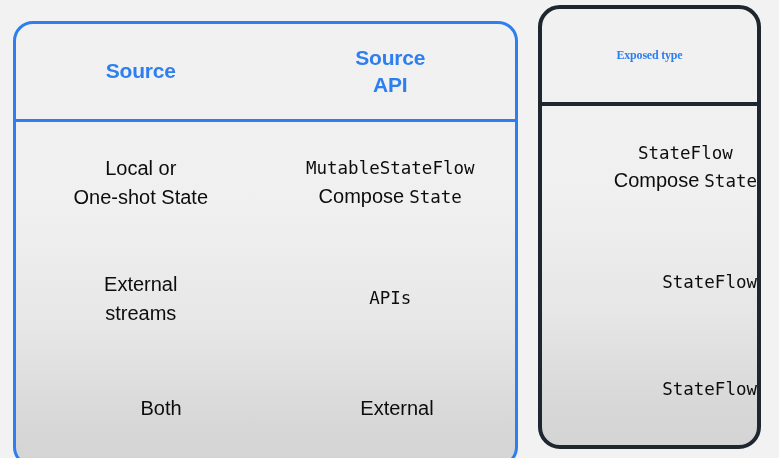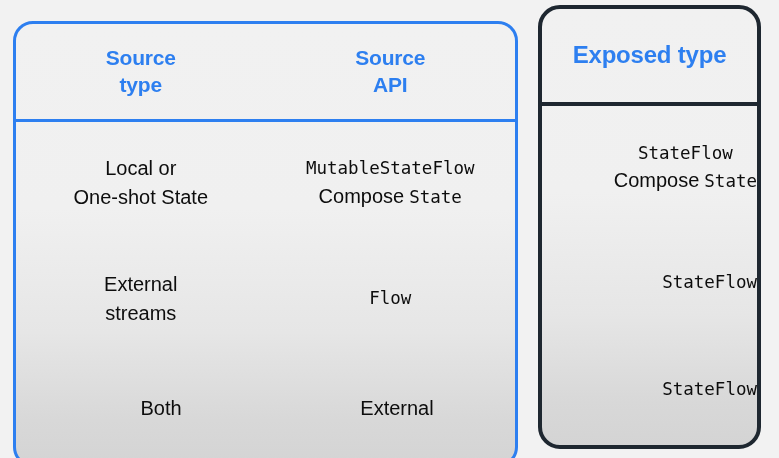--- a/index.html
+++ b/index.html
@@ -75,21 +75,22 @@
   .header-cell {
     flex: 1 1 0;
     text-align: center;
     color: #2d7ff0;
     font-weight: bold;
     font-size: 21px;
     line-height: 1.26;
     letter-spacing: -0.2px;
   }
   #panel-right .header-cell {
-    font-size: 24px;
+    font-size: 12px;
+    font-family: Liberation Serif, serif;
   }
 
   .hdr-line { display: block; }
 
   
   .body-area {
     position: absolute;
     left: 0;
     right: 0;
     bottom: 0;
@@ -137,21 +138,20 @@
 </head>
 <body>
 
 <div id="stage">
 
   <div class="panel" id="panel-left">
 
     <div class="header-band">
       <div class="header-cell">
         <span class="hdr-line">Source</span>
-        <span class="hdr-line">type</span>
       </div>
       <div class="header-cell">
         <span class="hdr-line">Source</span>
         <span class="hdr-line">API</span>
       </div>
     </div>
 
     <div class="body-area">
 
       <div class="data-row">
@@ -164,21 +164,21 @@
           <span class="ln mixed"><span class="sans">Compose</span><span class="mono">State</span></span>
         </div>
       </div>
 
       <div class="data-row">
         <div class="data-cell">
           <span class="ln sans">External</span>
           <span class="ln sans">streams</span>
         </div>
         <div class="data-cell">
-          <span class="ln mono">Flow</span>
+          <span class="ln mono">APIs</span>
         </div>
       </div>
 
       <div class="data-row">
         <div class="data-cell">
           <span class="ln sans">Both</span>
         </div>
         <div class="data-cell">
           <span class="ln sans">External</span>
         </div>

